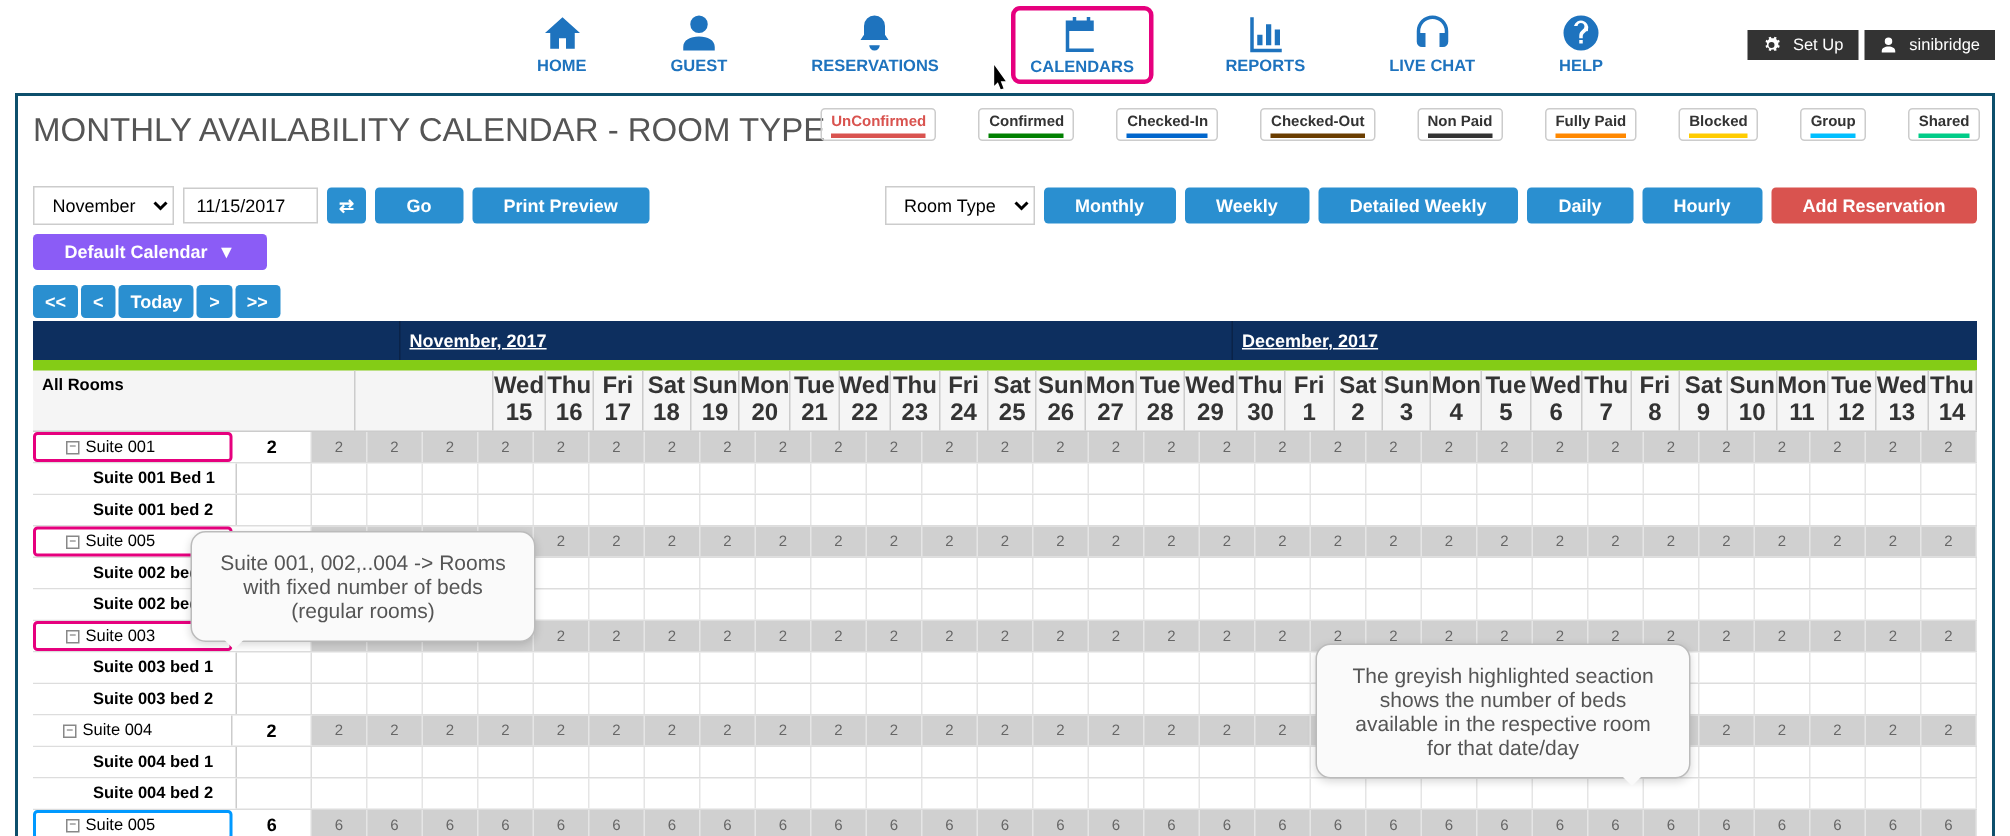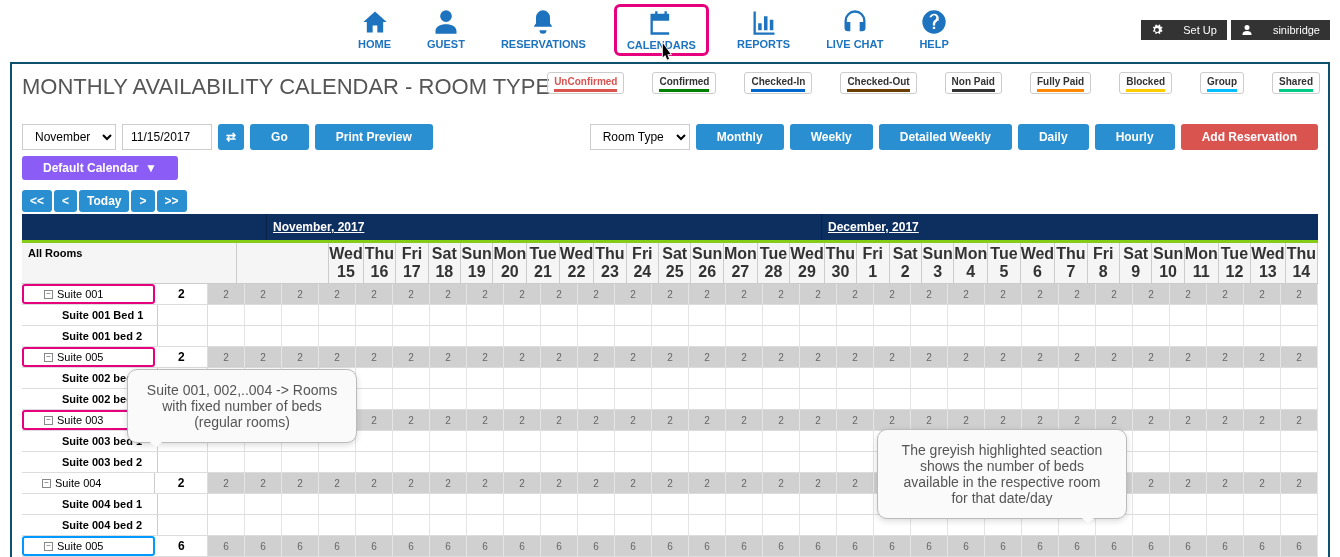--- a/index.html
+++ b/index.html
@@ -1,78 +1,78 @@
 <!DOCTYPE html>
 <html><head>
 <meta charset="utf-8">
 <style>
 * { box-sizing: border-box; margin: 0; padding: 0; }
 body { font-family: Arial, sans-serif; font-size: 12px; background: #fff; width: 1340px; }
 .top-nav { display: flex; align-items: center; padding: 4px 10px 6px; }
 .nav-spacer { width: 340px; }
-.nav-items { display: flex; gap: 20px; }
+.nav-items { display: flex; gap: 40px; }
 .nav-item { display: flex; flex-direction: column; align-items: center; color: #1e73be; cursor: pointer; font-size: 11px; font-weight: bold; padding: 4px 8px; position: relative; }
 .nav-item svg { width: 28px; height: 28px; fill: #1e73be; margin-bottom: 2px; }
 .nav-item.highlighted { border: 3px solid #e6007e; border-radius: 6px; padding: 2px 10px; }
 .top-right { margin-left: auto; display: flex; gap: 4px; }
-.top-btn { background: #333; color: #fff; padding: 4px 10px; font-size: 11px; display: flex; align-items: center; gap: 20px; cursor: pointer; }
+.top-btn { background: #333; color: #fff; padding: 4px 10px; font-size: 11px; display: flex; align-items: center; gap: 8px; cursor: pointer; }
 .top-btn svg { width: 12px; height: 12px; fill: #fff; }
 
 .container { border: 2px solid #0d4f6c; margin: 0 10px 10px; padding: 10px; position: relative; }
 .page-title { font-size: 22px; color: #555; font-weight: normal; margin-bottom: 24px; }
 
 .legend-row { position: absolute; top: 8px; right: 8px; display: flex; gap: 4px; }
 .legend { border: 1px solid #ccc; border-radius: 3px; padding: 3px 6px 1px; font-size: 10px; font-weight: bold; color: #333; margin-left: 24px; }
 .legend::after { content:""; display:block; height:3px; margin-top:2px; }
 .lg-uncf { color: #d9534f; } .lg-uncf::after { background:#d9534f; }
 .lg-cf::after { background:#008000; }
 .lg-ci::after { background:#0066cc; }
 .lg-co::after { background:#6a3d00; }
 .lg-np::after { background:#333; }
 .lg-fp::after { background:#ff8800; }
 .lg-bl::after { background:#ffcc00; }
 .lg-gp::after { background:#00bfff; }
 .lg-sh::after { background:#00cc88; }
 
-.toolbar { display:flex; gap:6px; margin-bottom:10px; flex-wrap:wrap; }
+.toolbar { display:flex; align-items:center; gap:6px; margin-bottom:10px; flex-wrap:wrap; }
 .select-box { border:1px solid #ccc; padding:4px 8px; background:#fff; font-size:12px; }
 .btn { border:none; color:#fff; padding:5px 21px; font-size:12px; font-weight:bold; cursor:pointer; border-radius:3px; }
 .btn-blue { background:#2a8fd0; }
 .btn-red { background:#d9534f; }
 .btn-green { background:#8b5cf6; }
 .toolbar-spacer { flex:1; }
 
 .cal-nav { display:flex; gap:2px; margin-bottom:2px; }
 .cal-nav .btn { padding:4px 8px; }
 
 .grid-wrap { position:relative; }
 .month-header { display:flex; background:#0d2f5f; color:#fff; font-weight:bold; height:26px; line-height:26px;text-decoration:underline; }
 .mh-left { width:245px; padding-left:6px; border-right:1px solid #0a2348; }
 .mh-nov { width:555px; padding-left:6px; border-right:1px solid #0a2348; }
 .mh-dec { flex:1; padding-left:6px; }
 
-.day-header { display:flex; background:#f5f5f5; border-top:3px solid #84cc16; border-bottom:1px solid #ccc; }
+.day-header { display:flex; background:#f5f5f5; border-top:7px solid #84cc16; border-bottom:1px solid #ccc; }
 .dh-label { width:245px; border-right:1px solid #ccc; padding:4px 6px; font-weight:bold; font-size:11px; }
 .dh-cell { width:37px; text-align:center; border-right:1px solid #ccc; padding:2px 0; font-size:16px; font-weight:bold; color:#333; }
 .dh-cell .dow { display:block; }
 
 .data-row { display:flex; height:21px; border-bottom:1px solid #ddd; }
 .row-label { width:245px; border-right:1px solid #ccc; padding-left:20px; font-size:11px; display:flex; align-items:center; gap:4px; background:#fff; }
 .row-label.bed { padding-left:40px; font-weight:bold; }
 .toggle-icon { width:9px; height:9px; border:1px solid #888; display:inline-flex; align-items:center; justify-content:center; font-size:8px; line-height:1; color:#555; }
 .total-cell { width:105px; display:flex; align-items:center; justify-content:center; font-weight:bold; border-right:1px solid #ddd; }
 .data-cells { display:flex; flex:1; }
 .dc { width:37px; border-right:1px solid #e5e5e5; display:flex; align-items:center; justify-content:center; font-size:10px; color:#666; }
 .shaded .dc { background:#d0d0d0; }
 .row-label.hl-pink { border:2px solid #e6007e; border-radius:3px; }
 .row-label.hl-blue { border:2px solid #0099ff; border-radius:3px; }
 
 .callout { position:absolute; background:#fafafa; border:1px solid #bbb; border-radius:10px; padding:12px 18px; font-size:14px; color:#555; text-align:center; box-shadow:0 2px 6px rgba(0,0,0,0.15); z-index:10; }
 .callout::after { content:""; position:absolute; width:0; height:0; }
-.co1 { top:155px; left:105px; width:230px; }
+.co1 { top:140px; left:105px; width:230px; }
 .co1::after { bottom:-14px; left:20px; border:8px solid transparent; border-top-color:#fafafa; }
 .co2 { top:215px; left:855px; width:250px; }
 .co2::after { bottom:-14px; right:30px; border:8px solid transparent; border-top-color:#fafafa; }
 
 .cursor-overlay { position:absolute; top:40px; left:655px; z-index:20; }
 .cursor-overlay svg { width:22px; height:22px; }
 </style>
 </head>
 <body>
 

